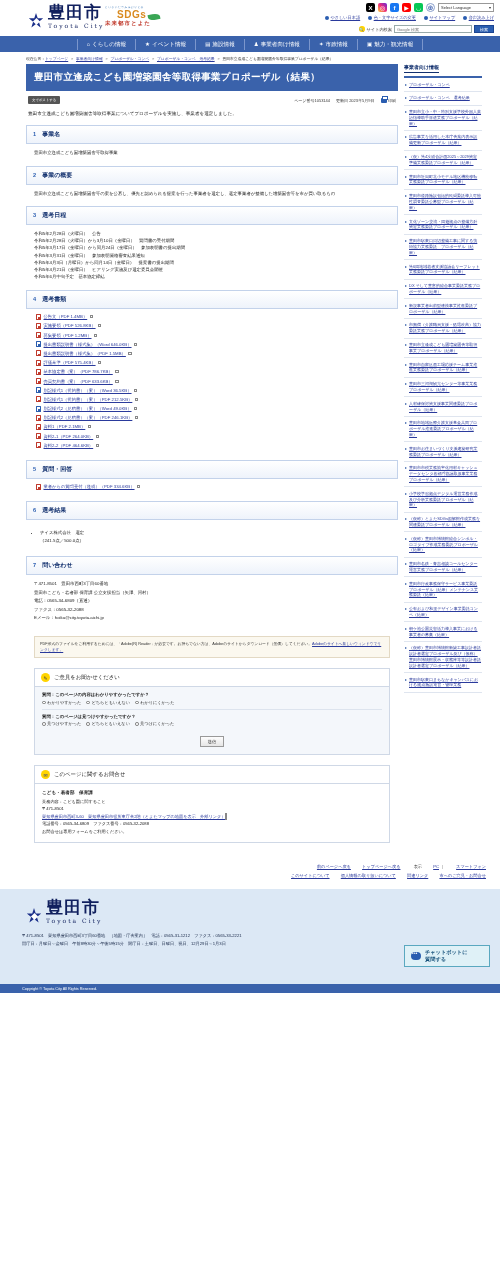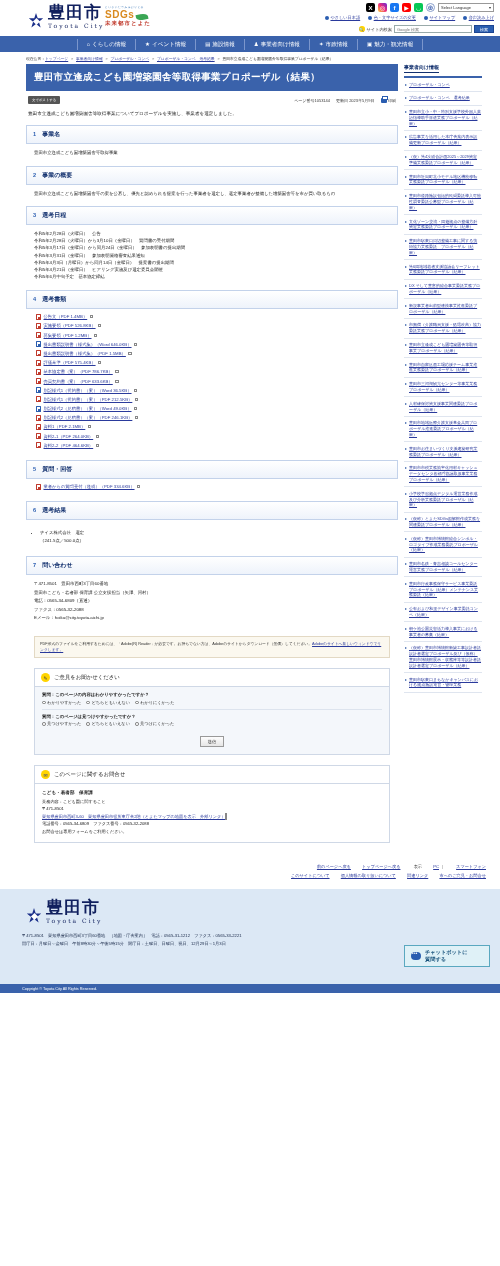--- a/index.html
+++ b/index.html
@@ -21,21 +21,21 @@
     clip-path:polygon(50% 0%,61% 33%,95% 33%,68% 55%,79% 90%,50% 68%,21% 90%,32% 55%,5% 33%,39% 33%);
   }
   .crest:after {
     content:""; position:absolute; left:5.5px; top:5.5px; width:5px; height:5px;
     background:#fff; transform:rotate(45deg);
   }
   .logo-jp { font-family:"DejaVu Serif",serif; font-size:17px; font-weight:bold; color:#11205e; line-height:1; letter-spacing:1px; }
   .logo-en { font-family:"DejaVu Serif",serif; font-size:6px; color:#11205e; letter-spacing:2px; text-align:center; margin-top:1px; }
   .sdgs { position:absolute; left:105px; top:5px; }
   .sdgs-top { font-size:2.6px; color:#2b6cb0; letter-spacing:.6px; }
-  .sdgs-main { font-size:10px; font-weight:bold; color:#d98a1f; letter-spacing:.5px; }
+  .sdgs-main { font-size:10px; font-weight:bold; color:#d98a1f; letter-spacing:.5px;margin-left:12px; }
   .sdgs-sub { font-size:5.5px; color:#c0392b; font-weight:bold; letter-spacing:1px; }
   .leaf { display:inline-block; width:12px; height:6px; background:#3aa655; border-radius:0 60% 0 60%; transform:rotate(-12deg); vertical-align:middle; margin-left:2px;}
 
   .h-social { position:absolute; right:6px; top:3px; display:flex; align-items:center; gap:3px; }
   .sicon { width:9px; height:9px; border-radius:2px; display:flex; align-items:center; justify-content:center; color:#fff; font-size:6px; font-weight:bold; }
   .s-x { background:#000; } .s-ig { background:linear-gradient(45deg,#f9ce34,#ee2a7b,#6228d7); }
   .s-fb { background:#1877f2; } .s-yt { background:#ff0000; } .s-line { background:#06c755; }
   .s-globe { background:#fff; color:#4a6ab5; border:1px solid #8aa0cc; border-radius:50%; font-size:7px; }
   .lang-sel { width:56px; height:9px; border:1px solid #999; font-size:4px; background:#fff;
               display:flex; align-items:center; justify-content:space-between; padding:0 2px; color:#333; }

